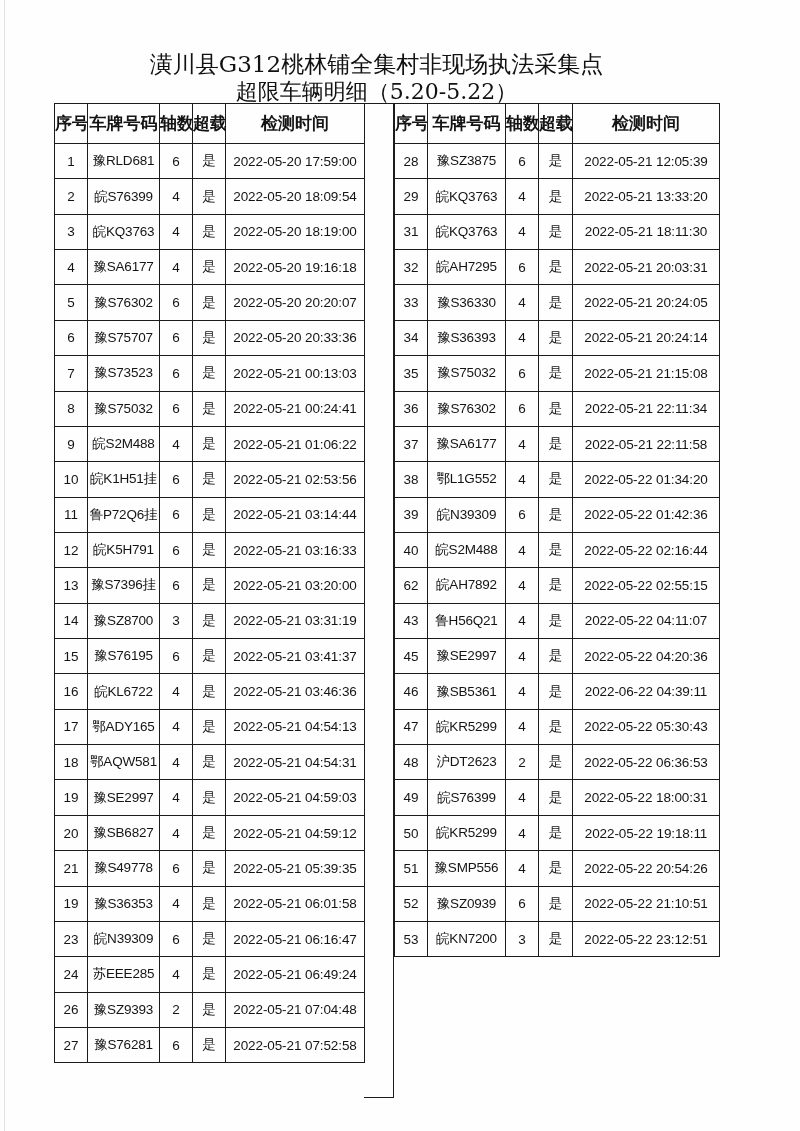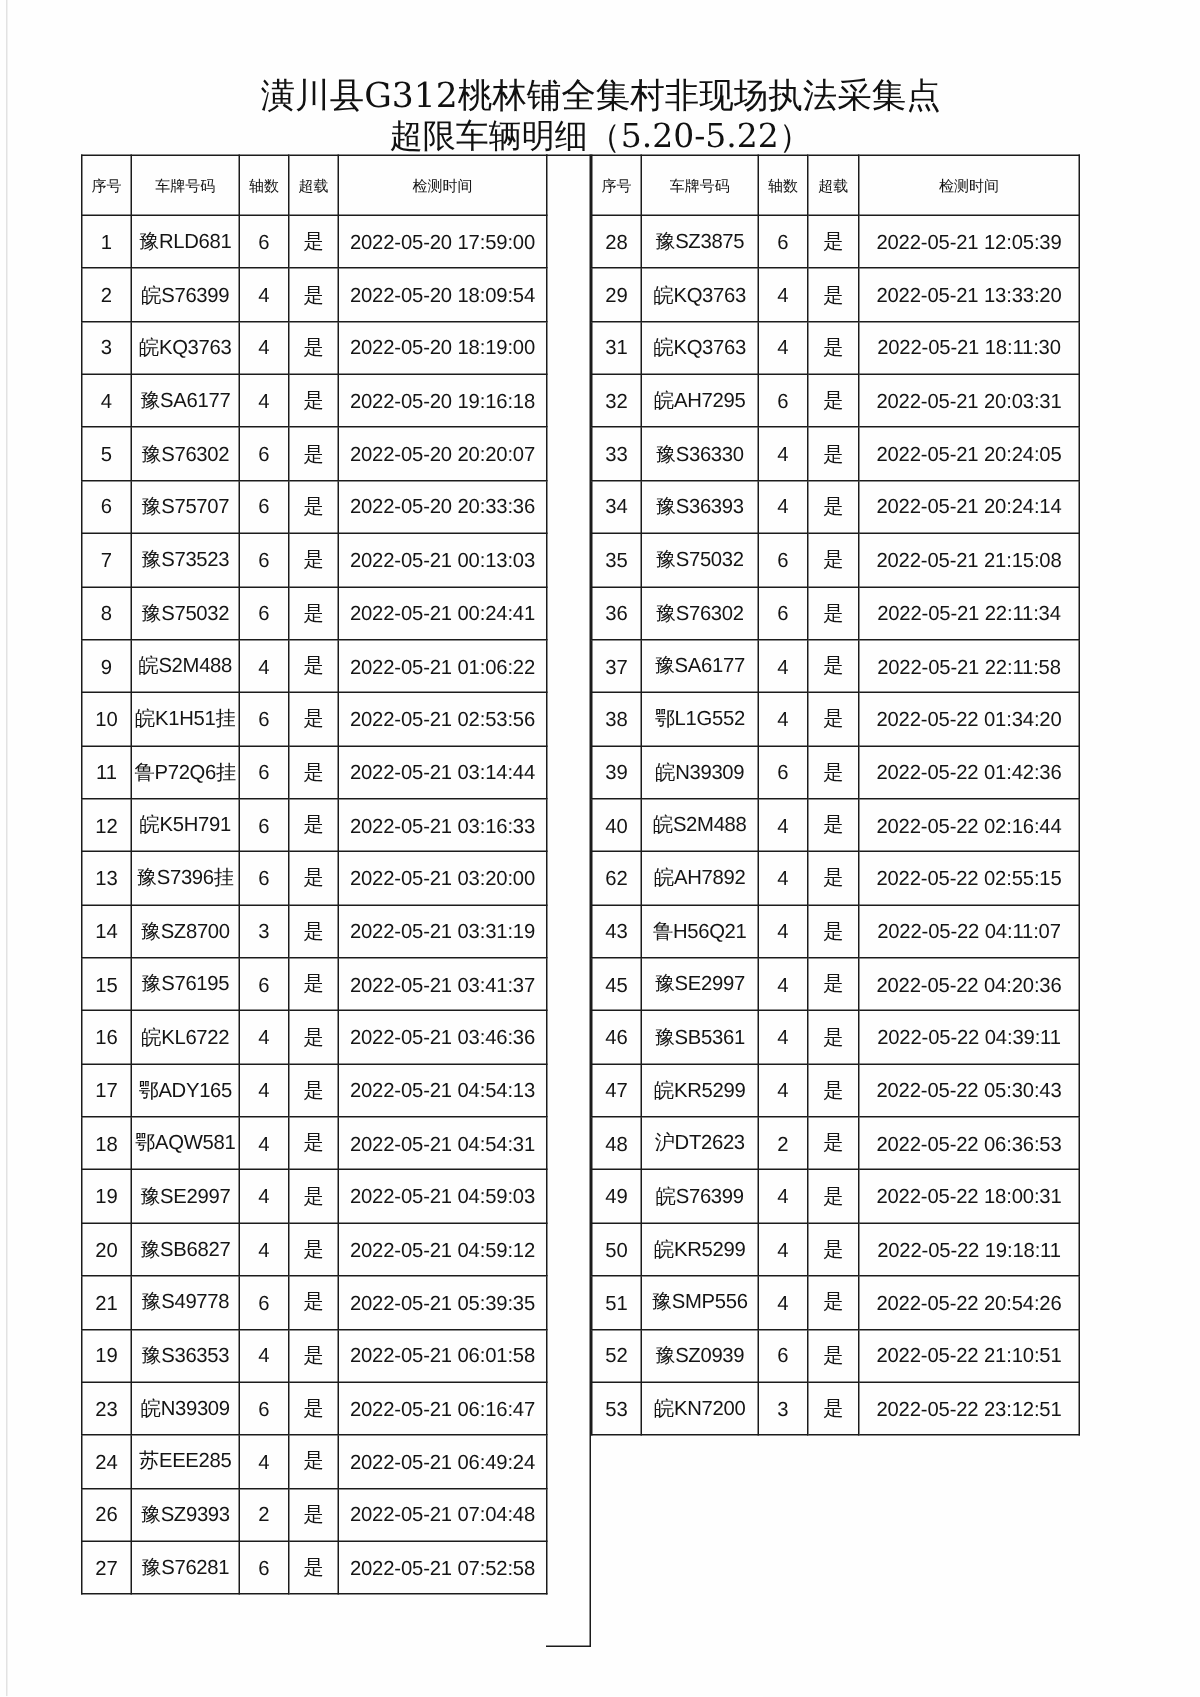--- a/index.html
+++ b/index.html
@@ -13,21 +13,21 @@
       color: #111;
     }
     .scan-edge {
       position: absolute;
       left: 4px; top: 0;
       width: 1px; height: 1131px;
       background: #e2e2e2;
     }
     .title {
       position: absolute;
-      left: 68px;
+      left: 44px;
       width: 665px;
       text-align: center;
       white-space: nowrap;
       font-family: "DejaVu Serif", "Liberation Serif", serif;
       color: #111;
     }
     .t1 { top: 50px; font-size: 23px; line-height: 28px; }
     .t2 { top: 79px; font-size: 22px; line-height: 25px; }
 
     table.grid {
@@ -41,22 +41,22 @@
     table.grid th, table.grid td {
       border: 1.6px solid #1b1b1b;
       padding: 0;
       text-align: center;
       vertical-align: middle;
       overflow: hidden;
       white-space: nowrap;
       color: #141414;
     }
     table.grid th {
-      font-size: 10px;
-      font-weight: normal;
+      font-size: 17px;
+      font-weight: bold;
     }
     table.grid tr.hdr { height: 40px; }
     table.grid tbody tr { height: 35.37px; }
     table.grid td { font-size: 13.5px; }
     table.grid td.c-plate { letter-spacing: -0.2px; }
     table.grid td.c-time { letter-spacing: -0.1px; }
 
     .gap-col {
       position: absolute;
       left: 364px;
@@ -404,21 +404,21 @@
           <td class="c-plate">豫SE2997</td>
           <td class="c-axles">4</td>
           <td class="c-overload">是</td>
           <td class="c-time">2022-05-22 04:20:36</td>
         </tr>
         <tr>
           <td class="c-no">46</td>
           <td class="c-plate">豫SB5361</td>
           <td class="c-axles">4</td>
           <td class="c-overload">是</td>
-          <td class="c-time">2022-05-22 04:39:11</td>
+          <td class="c-time">2022-06-22 04:39:11</td>
         </tr>
         <tr>
           <td class="c-no">47</td>
           <td class="c-plate">皖KR5299</td>
           <td class="c-axles">4</td>
           <td class="c-overload">是</td>
           <td class="c-time">2022-05-22 05:30:43</td>
         </tr>
         <tr>
           <td class="c-no">48</td>

